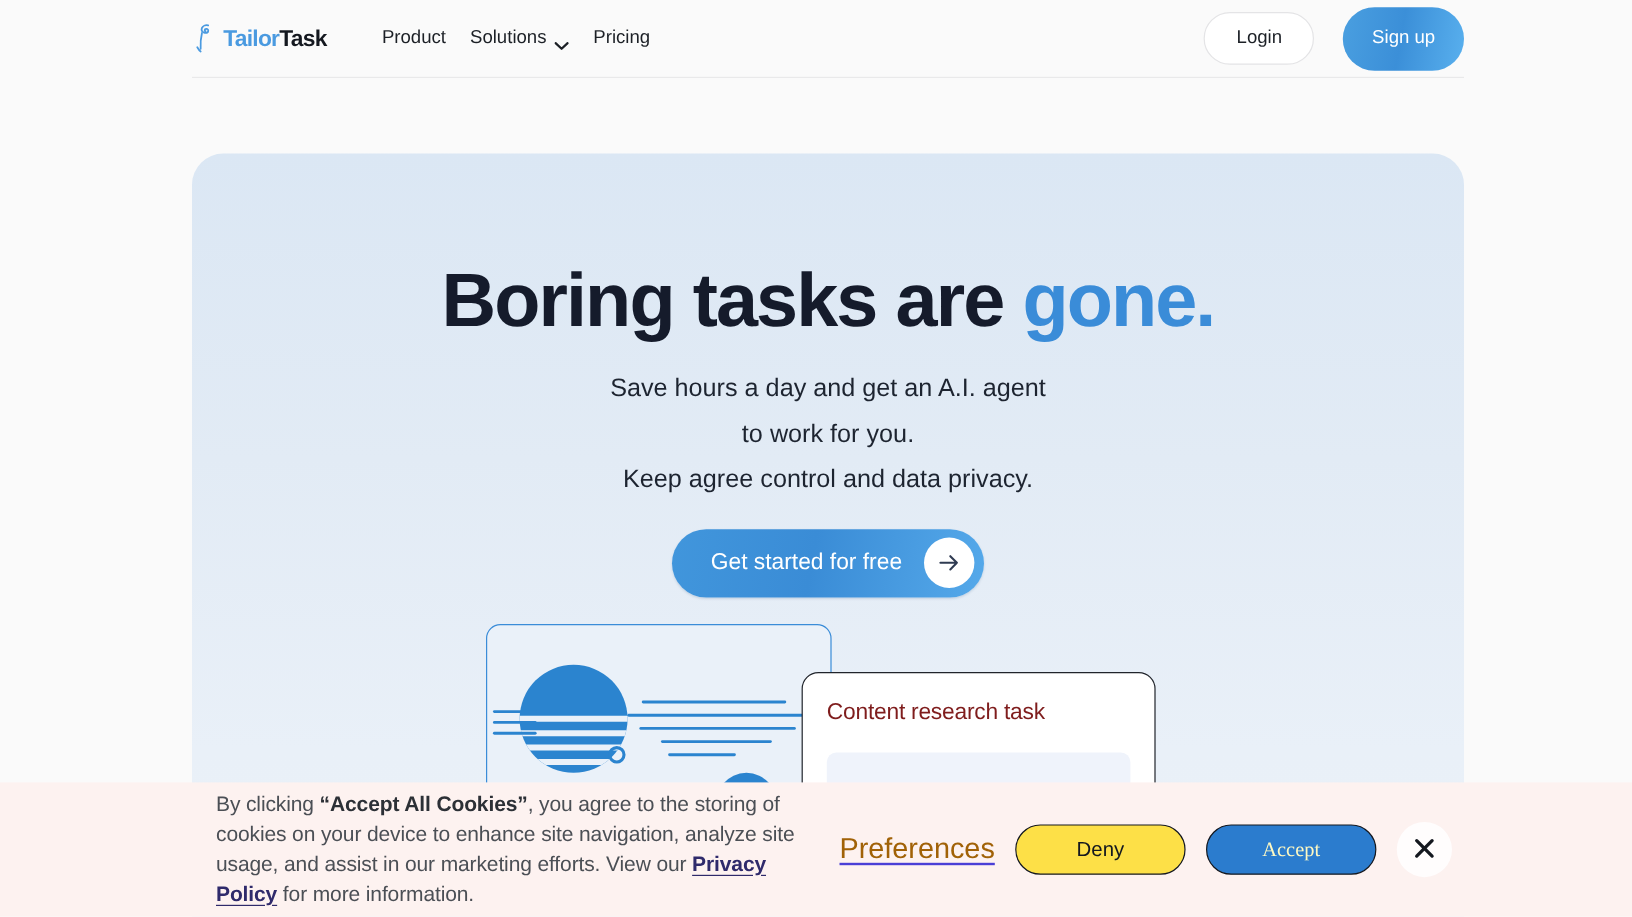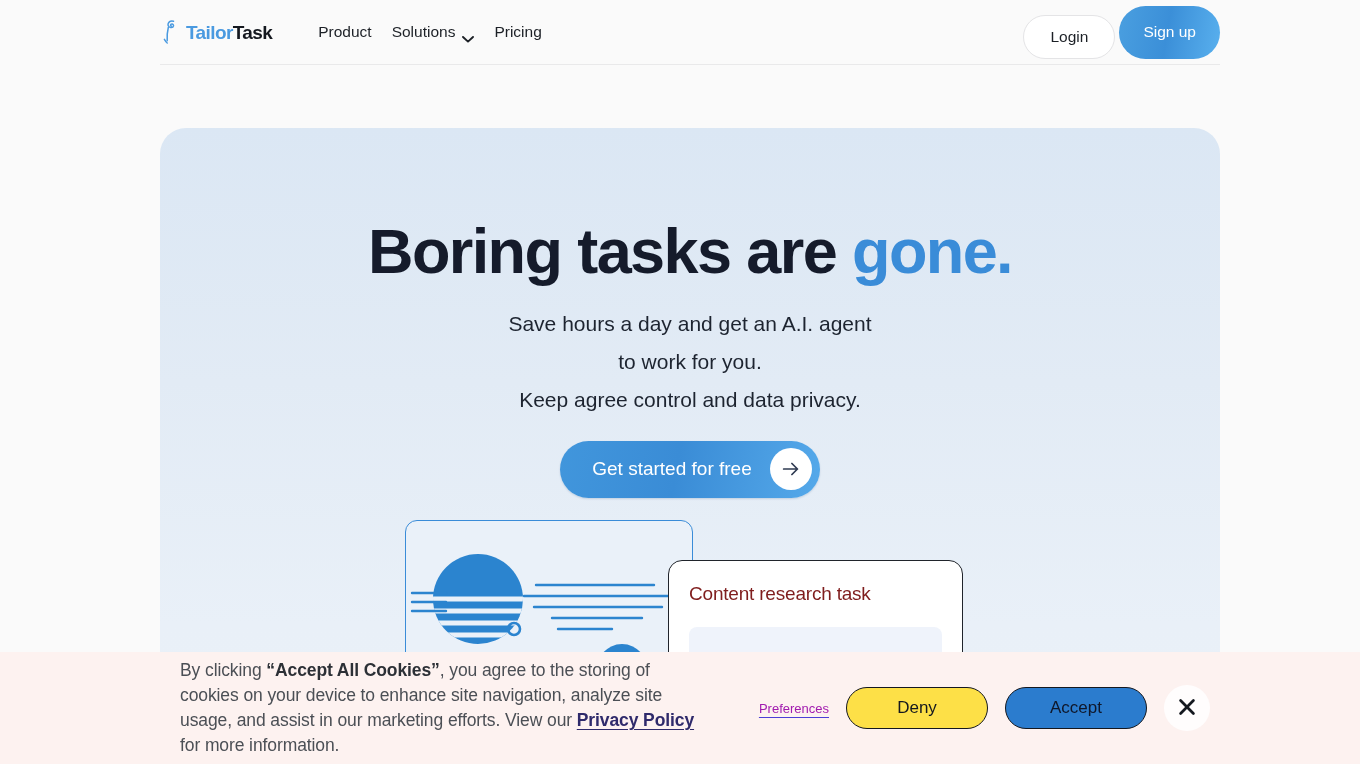--- a/index.html
+++ b/index.html
@@ -71,22 +71,22 @@
     padding: 4px 0;
   }
   .chev {
     width: 12px; height: 7px;
     display: block;
   }
 
   .header-actions {
     margin-left: auto;
     display: flex;
-    align-items: flex-end;
-    gap: 4px;
+    align-items: center;
+    gap: 24px;
   }
   .btn-login {
     height: 44px;
     padding: 0 26px;
     border-radius: 999px;
     border: 1px solid #e4e4e6;
     background: #ffffff;
     color: #1c2026;
     font-size: 15.5px;
     font-family: inherit;
@@ -247,22 +247,22 @@
     font-weight: bold;
   }
 
   .cookie-actions {
     margin-left: auto;
     display: flex;
     align-items: center;
     gap: 17px;
   }
   .link-pref {
-    font-size: 13px;
-    color: #a21caf;
+    font-size: 24px;
+    color: #a16207;
     text-decoration: underline;
     text-decoration-color: #4b3fd6;
     text-underline-offset: 4px;
     cursor: pointer;
     white-space: nowrap;
     text-align: right;
   }
   .btn-deny {
     height: 42px;
     width: 142px;
@@ -273,23 +273,23 @@
     font-size: 17px;
     font-family: inherit;
     cursor: pointer;
   }
   .btn-accept {
     height: 42px;
     width: 142px;
     border-radius: 999px;
     border: 1.6px solid #14181f;
     background: #2b7cce;
-    color: #0f172a;
+    color: #fef9c3;
     font-size: 17px;
-    font-family: Liberation Sans, sans-serif;
+    font-family: Liberation Serif, serif;
     cursor: pointer;
   }
   .btn-close {
     width: 46px; height: 46px;
     border-radius: 50%;
     border: none;
     background: #fffdfd;
     cursor: pointer;
     display: flex; align-items: center; justify-content: center;
     flex: 0 0 auto;

